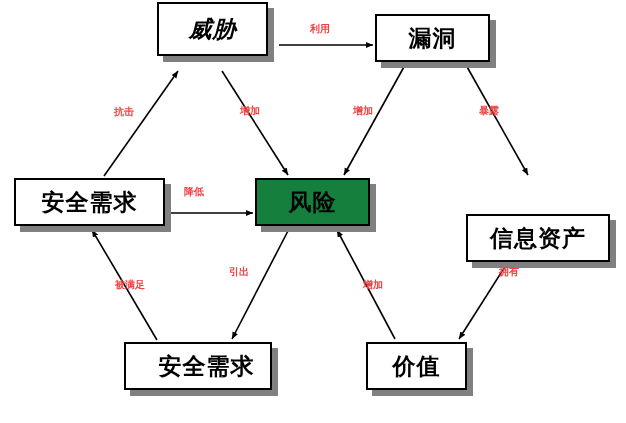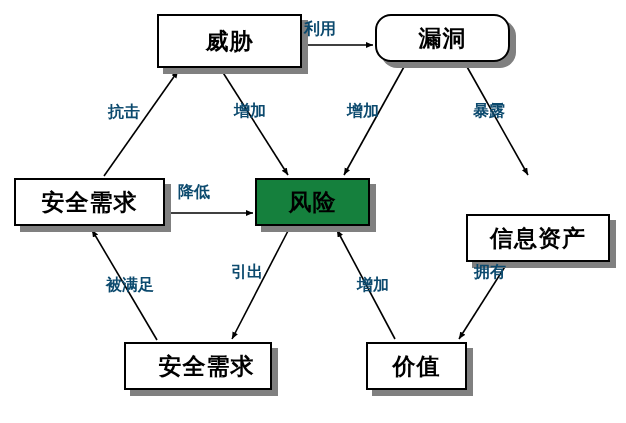--- a/index.html
+++ b/index.html
@@ -42,23 +42,23 @@
     font-size: 23px;
     font-weight: bold;
     color: #000000;
     line-height: 1;
     letter-spacing: 1px;
     white-space: nowrap;
   }
   .edge-label {
     position: absolute;
     font-family: "DejaVu Sans", "Liberation Sans", sans-serif;
-    font-size: 16px;
+    font-size: 10px;
     font-weight: bold;
-    color: #0c4a6e;
+    color: #ef4444;
     white-space: nowrap;
     line-height: 1;
     z-index: 8;
     transform: translate(-50%, -50%);
   }
 </style>
 </head>
 <body>
 
 <div id="canvas">
@@ -77,24 +77,24 @@
         <line x1="466" y1="65" x2="528" y2="175" stroke="#000000" stroke-width="1.6" marker-end="url(#arrowhead)"></line>
         <line x1="167" y1="213" x2="253" y2="213" stroke="#000000" stroke-width="1.6" marker-end="url(#arrowhead)"></line>
         <line x1="157" y1="340" x2="92" y2="230" stroke="#000000" stroke-width="1.6" marker-end="url(#arrowhead)"></line>
         <line x1="289" y1="229" x2="232" y2="339" stroke="#000000" stroke-width="1.6" marker-end="url(#arrowhead)"></line>
         <line x1="395" y1="339" x2="337" y2="230" stroke="#000000" stroke-width="1.6" marker-end="url(#arrowhead)"></line>
         <line x1="529" y1="229" x2="459" y2="339" stroke="#000000" stroke-width="1.6" marker-end="url(#arrowhead)"></line>
       </g>
   </svg>
 
   <div id="node-layer">
-      <div class="node" style="left: 157px; top: 14px; width: 145px; height: 54px; background: rgb(255, 255, 255); border-color: rgb(0, 0, 0); box-shadow: rgb(128, 128, 128) 6px 6px 0px 0px;">
+      <div class="node" style="left: 157px; top: 2px; width: 111px; height: 54px; background: rgb(255, 255, 255); border-color: rgb(0, 0, 0); box-shadow: rgb(128, 128, 128) 6px 6px 0px 0px; font-style: italic;">
         <span class="node-label">威胁</span>
       </div>
-      <div class="node" style="left: 375px; top: 14px; width: 135px; height: 48px; background: rgb(255, 255, 255); border-color: rgb(0, 0, 0); box-shadow: rgb(128, 128, 128) 6px 6px 0px 0px; border-radius: 16px;">
+      <div class="node" style="left: 375px; top: 14px; width: 115px; height: 48px; background: rgb(255, 255, 255); border-color: rgb(0, 0, 0); box-shadow: rgb(128, 128, 128) 6px 6px 0px 0px;">
         <span class="node-label">漏洞</span>
       </div>
       <div class="node" style="left: 14px; top: 178px; width: 151px; height: 48px; background: rgb(255, 255, 255); border-color: rgb(0, 0, 0); box-shadow: rgb(128, 128, 128) 6px 6px 0px 0px;">
         <span class="node-label">安全需求</span>
       </div>
       <div class="node" style="left: 255px; top: 178px; width: 115px; height: 48px; background: #15803d; border-color: rgb(0, 0, 0); box-shadow: rgb(128, 128, 128) 6px 6px 0px 0px;">
         <span class="node-label">风险</span>
       </div>
       <div class="node" style="left: 466px; top: 178px; width: 144px; height: 48px; background: rgb(255, 255, 255); border-color: rgb(0, 0, 0); box-shadow: rgb(128, 128, 128) 6px 6px 0px 0px; margin-top: 36px;">
         <span class="node-label">信息资产</span>
@@ -107,18 +107,18 @@
       </div>
     </div>
   <div id="label-layer">
       <div class="edge-label" style="left: 320px; top: 29px;">利用</div>
       <div class="edge-label" style="left: 124px; top: 112px;">抗击</div>
       <div class="edge-label" style="left: 250px; top: 111px;">增加</div>
       <div class="edge-label" style="left: 363px; top: 111px;">增加</div>
       <div class="edge-label" style="left: 489px; top: 111px;">暴露</div>
       <div class="edge-label" style="left: 194px; top: 192px;">降低</div>
       <div class="edge-label" style="left: 130px; top: 285px;">被满足</div>
-      <div class="edge-label" style="left: 247px; top: 272px;">引出</div>
+      <div class="edge-label" style="left: 239px; top: 272px;">引出</div>
       <div class="edge-label" style="left: 373px; top: 285px;">增加</div>
-      <div class="edge-label" style="left: 490px; top: 272px;">拥有</div>
+      <div class="edge-label" style="left: 509px; top: 272px;">拥有</div>
     </div>
 
 </div>
 
 </body></html>

